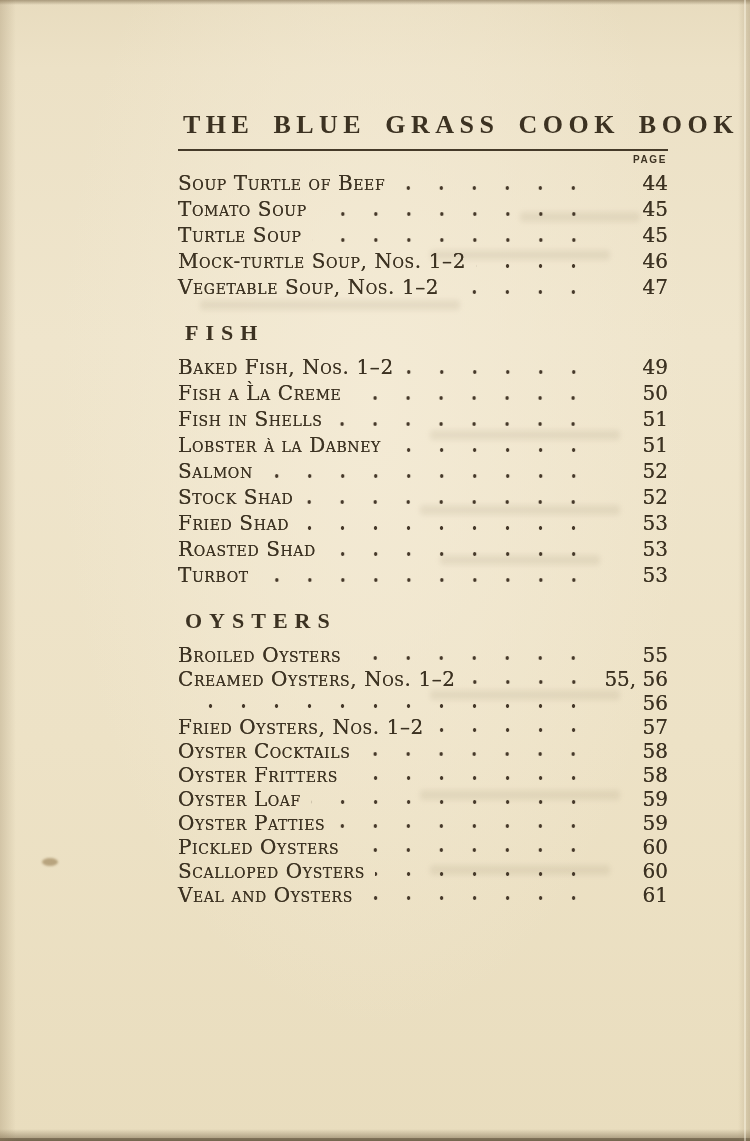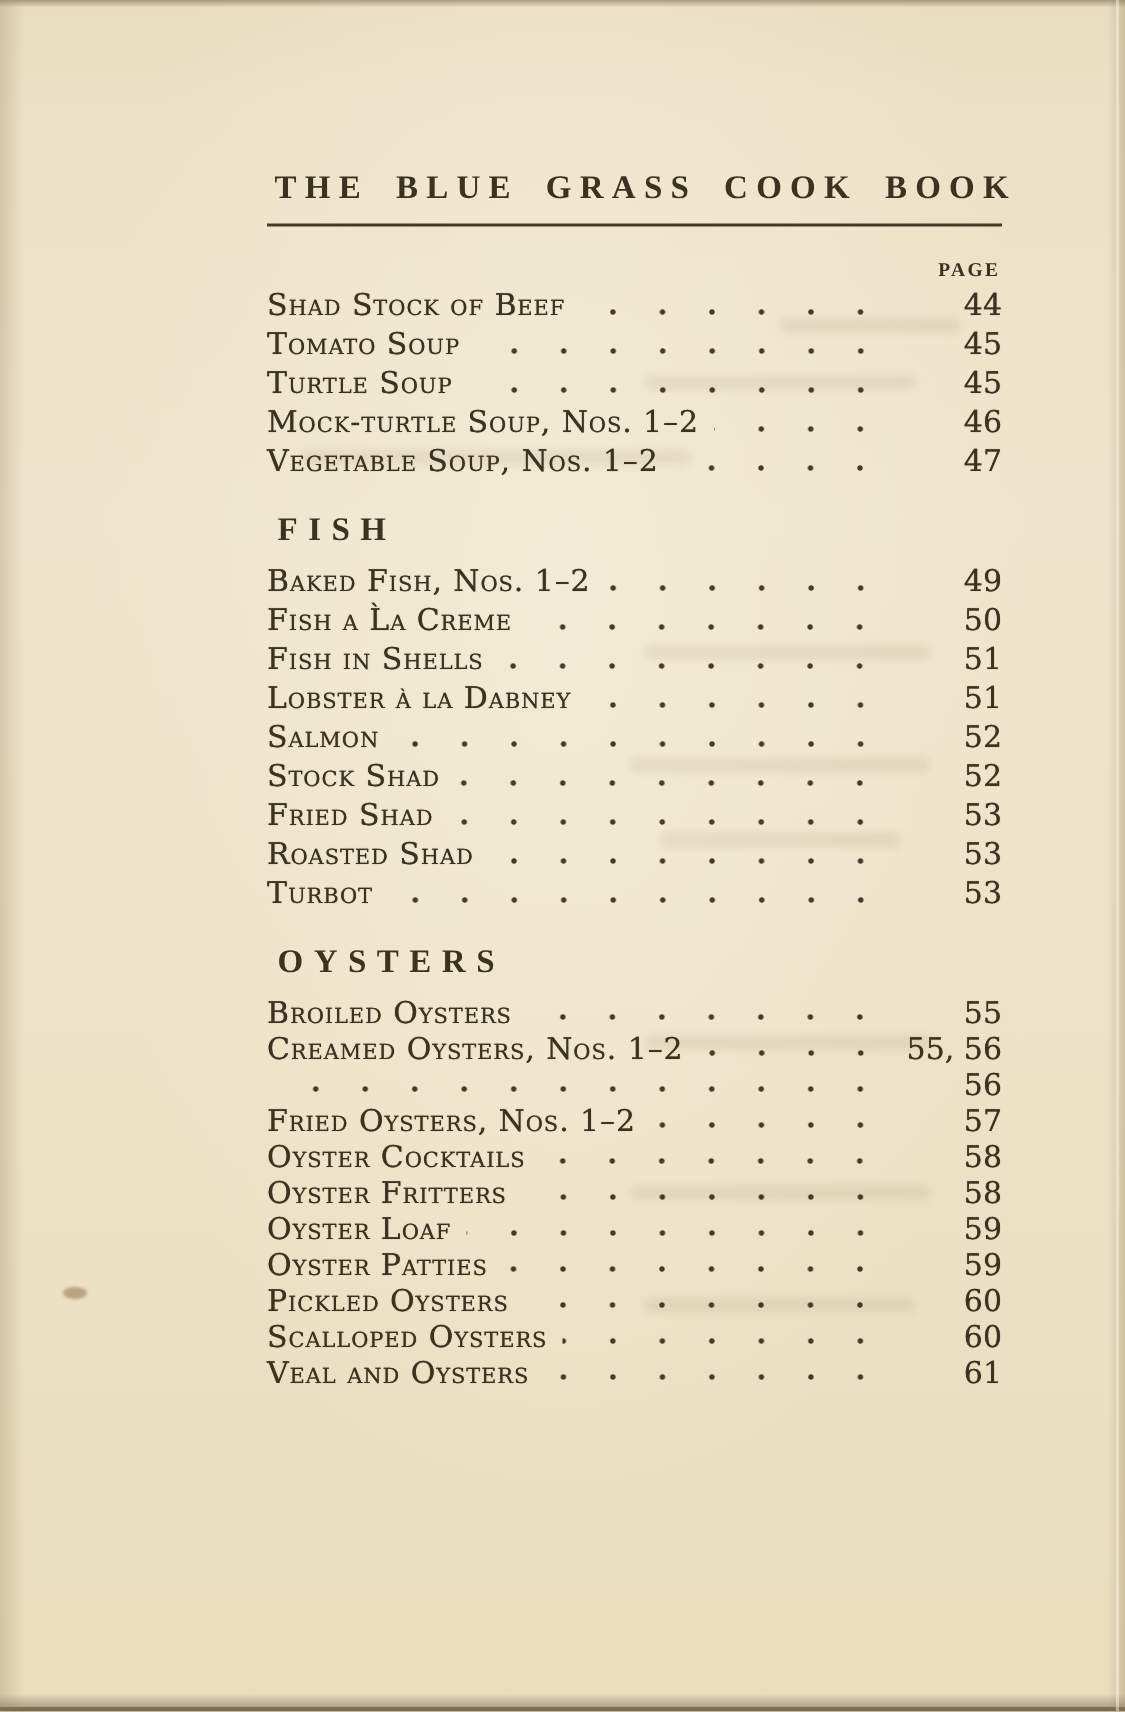--- a/index.html
+++ b/index.html
@@ -26,28 +26,28 @@
   .edge-right-highlight{position:absolute;top:0;bottom:0;right:4px;width:2px;
     background:rgba(255,250,235,.45);}
   .scan-stain{position:absolute;left:42px;top:858px;width:16px;height:8px;border-radius:50%;
     background:rgba(122,92,42,.45);filter:blur(1px);}
   .ghost{position:absolute;background:rgba(138,122,88,.12);filter:blur(2.5px);border-radius:4px;}
 
   
   .content{position:absolute;left:178px;top:112px;width:490px;z-index:2;}
   .book-title{
     font-family:"Liberation Serif",serif;font-weight:700;
-    font-size:22px;letter-spacing:5.5px;word-spacing:7px;
+    font-size:26px;letter-spacing:5.5px;word-spacing:7px;
     text-align:center;white-space:nowrap;padding-left:5px;line-height:26px;
   }
   .title-rule{border:0;border-top:2px solid #453a29;margin:11px 0 0 0;}
   .page-col-label{
-    font-family:Liberation Serif, serif;font-weight:700;
-    font-size:13px;letter-spacing:1.6px;text-align:right;
-    margin-top:22px;line-height:14px;padding-right:1px;
+    font-family:Liberation Sans, sans-serif;font-weight:700;
+    font-size:10px;letter-spacing:1.6px;text-align:right;
+    margin-top:2px;line-height:14px;padding-right:1px;
   }
   .toc-sections{margin-top:3px;}
   .section-heading{
     font-family:"Liberation Serif",serif;font-weight:700;
     font-size:22px;letter-spacing:7px;padding-left:7px;
     text-align:left;line-height:28px;margin:19px 0 7px 0;
   }
   .toc-row{display:flex;align-items:baseline;height:26px;}
   .toc-section:last-child .toc-row{height:24px;}
   .toc-label{
@@ -91,21 +91,21 @@
 <div class="ghost" style="left:420px;top:790px;width:200px;height:10px;"></div>
 <div class="ghost" style="left:430px;top:865px;width:180px;height:10px;"></div>
 
 <div class="content">
   <div class="book-title">THE BLUE GRASS COOK BOOK</div>
   <hr class="title-rule">
   <div class="page-col-label">PAGE</div>
   <div class="toc-sections">
       <div class="toc-section">
         <div class="toc-row">
-          <span class="toc-label">Shad Stock of Beef</span>
+          <span class="toc-label">Soup Turtle of Beef</span>
           <div class="toc-leader"></div>
           <span class="toc-page">44</span>
         </div>
         <div class="toc-row">
           <span class="toc-label">Tomato Soup</span>
           <div class="toc-leader"></div>
           <span class="toc-page">45</span>
         </div>
         <div class="toc-row">
           <span class="toc-label">Turtle Soup</span>

